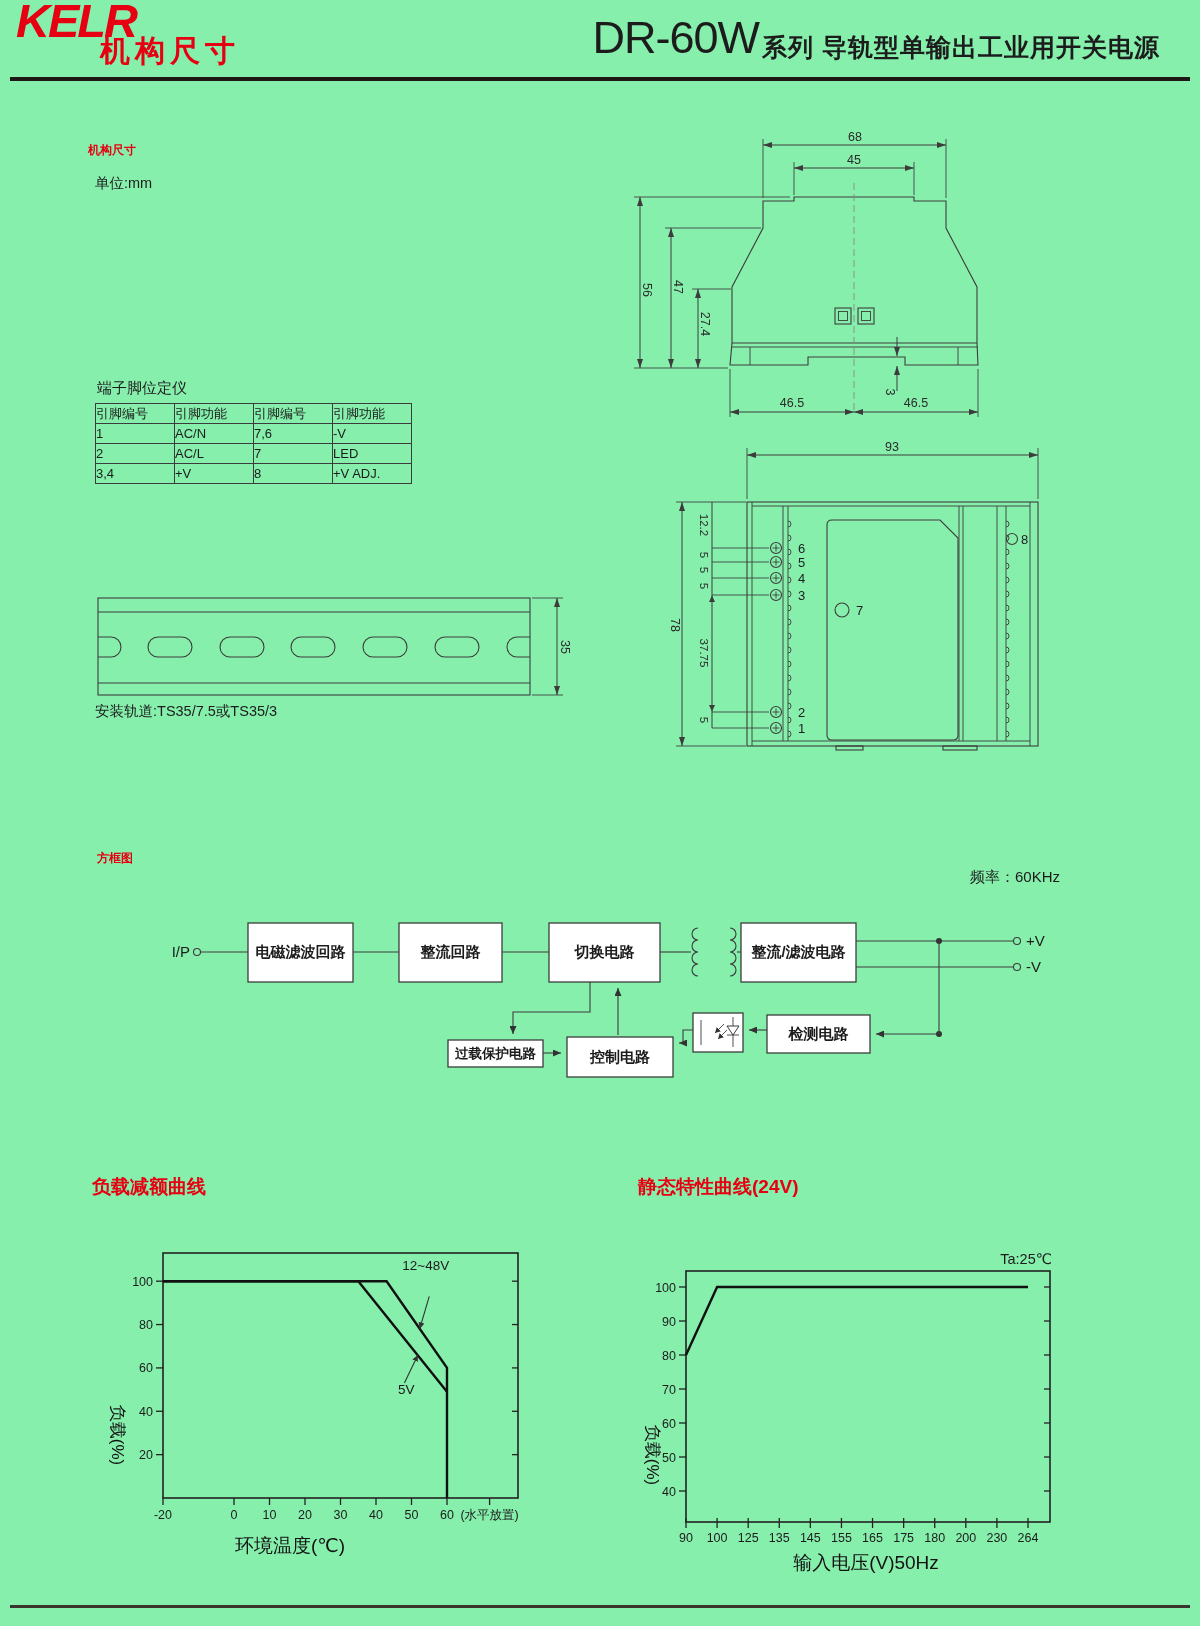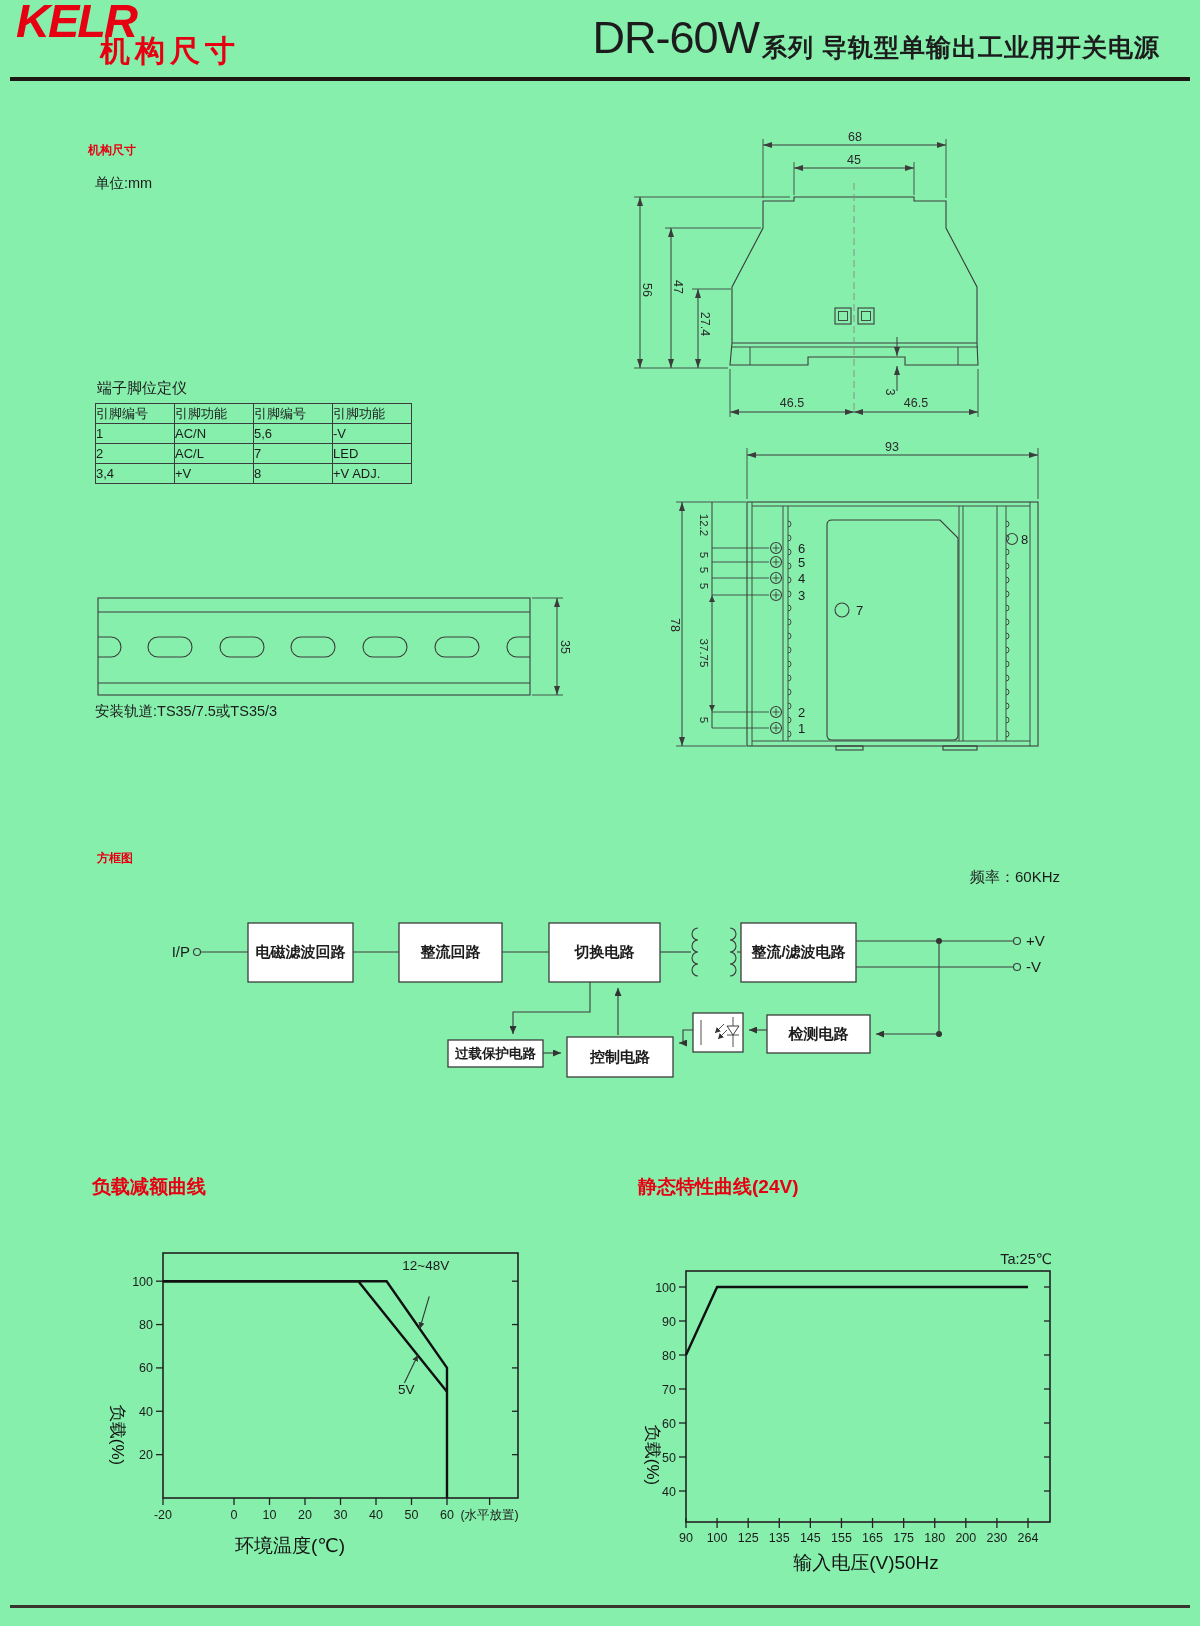--- a/index.html
+++ b/index.html
@@ -204,21 +204,21 @@
           <th>引脚编号</th>
           <th>引脚功能</th>
           <th>引脚编号</th>
           <th>引脚功能</th>
         </tr>
       </thead>
     <tbody id="pin-body">
         <tr>
           <td>1</td>
           <td>AC/N</td>
-          <td>5,6</td>
+          <td>7,6</td>
           <td>-V</td>
         </tr>
         <tr>
           <td>2</td>
           <td>AC/L</td>
           <td>7</td>
           <td>LED</td>
         </tr>
         <tr>
           <td>3,4</td>

